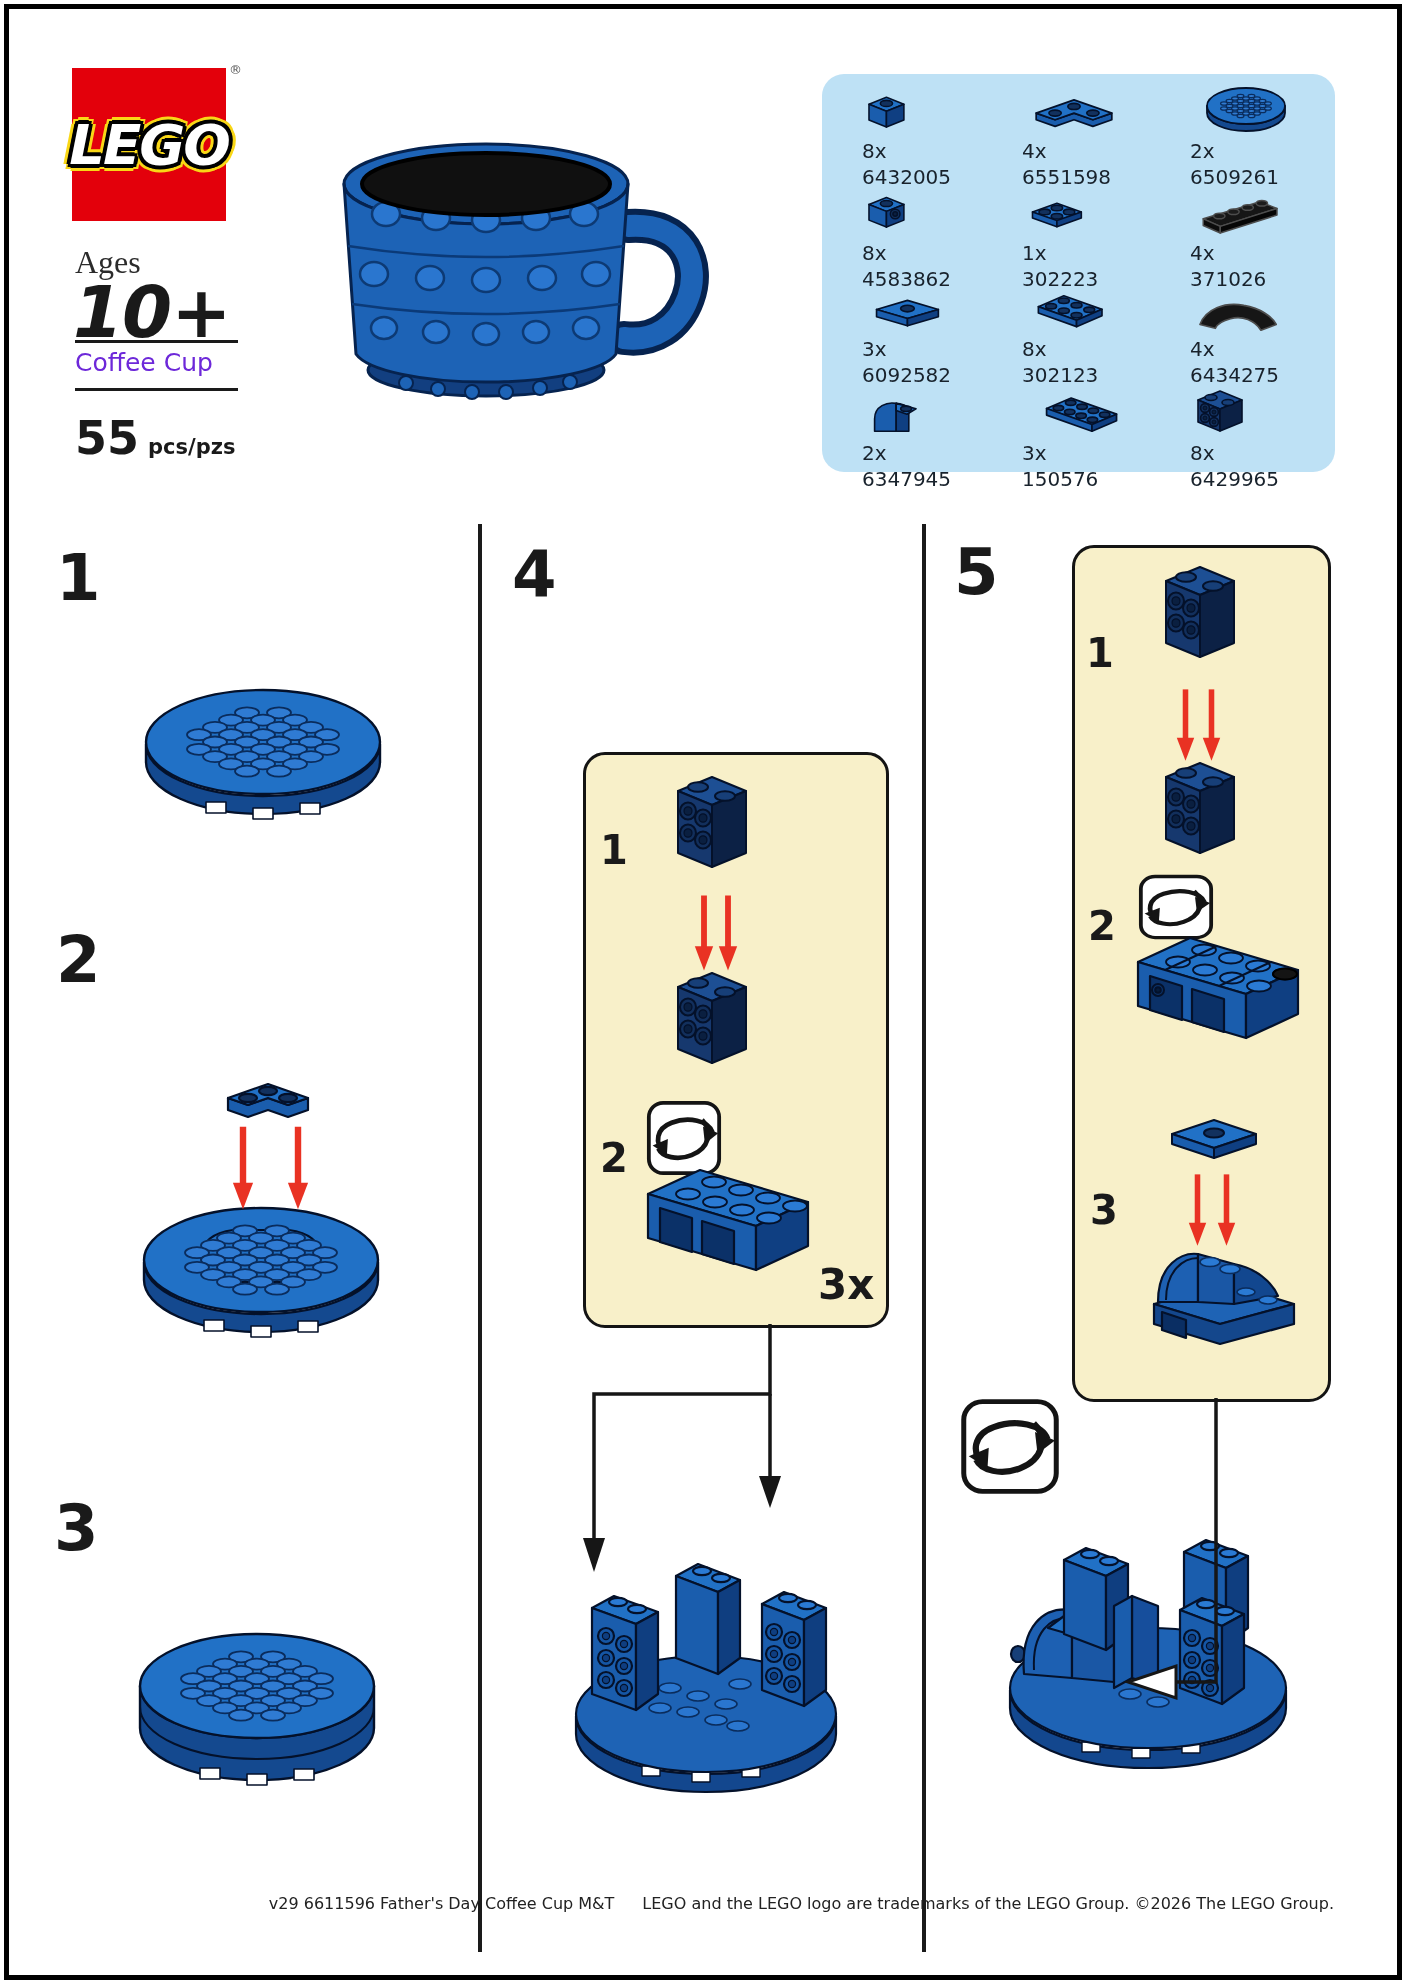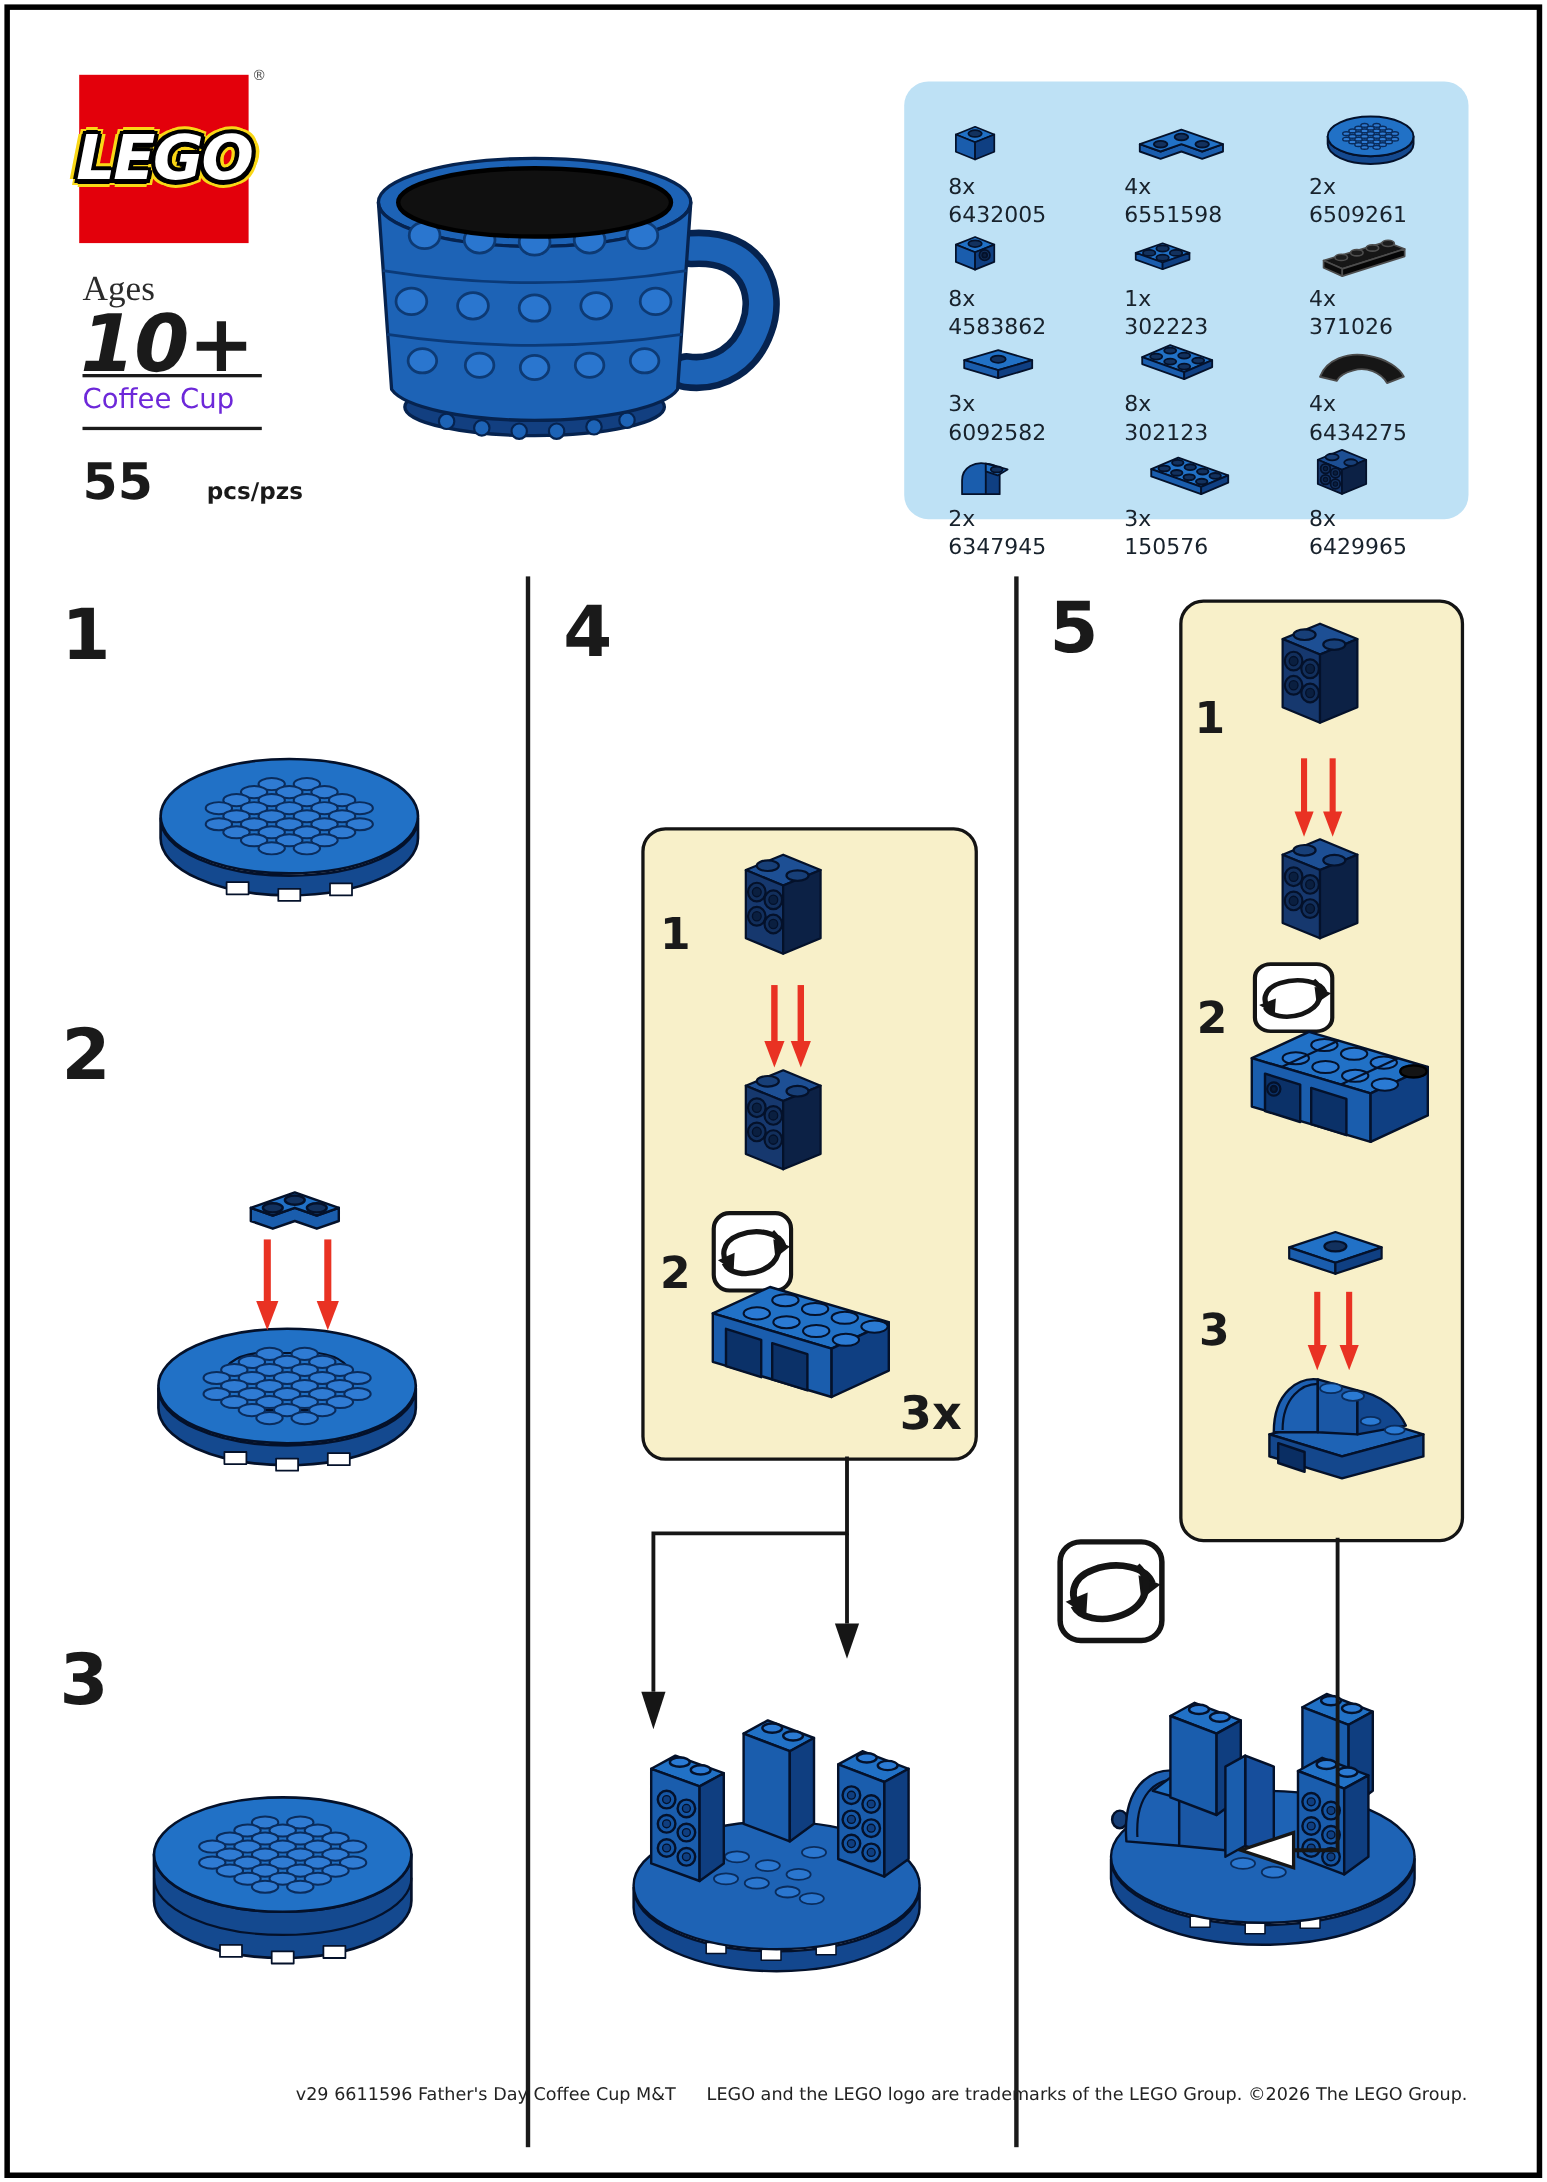--- a/index.html
+++ b/index.html
@@ -14,25 +14,25 @@
       -7px 0 0 #f9d716,7px 0 0 #f9d716,0 -7px 0 #f9d716,0 7px 0 #f9d716,-5px -5px 0 #f9d716,5px -5px 0 #f9d716,-5px 5px 0 #f9d716,5px 5px 0 #f9d716;}
   .logo-reg{position:absolute;right:-16px;top:-6px;font-size:13px;color:#555;}
   .ages{left:75px;top:244px;font-size:32px;color:#2b2b2b;font-family:Liberation Serif, serif;}
   .age-value{left:73px;top:270px;font-size:72px;font-weight:700;letter-spacing:-1px;font-style:italic;}
   .rule{height:3px;background:#1a1a1a;}
   .rule1{left:75px;top:340px;width:163px;}
   .product{left:75px;top:348px;font-size:25px;color:#6d28d9;}
   .rule2{left:75px;top:388px;width:163px;}
   .pieces{left:75px;top:390px;display:flex;align-items:baseline;gap:9px;}
   .pieces .count{font-size:46px;font-weight:700;margin-top:21px;}
-  .pieces .unit{font-size:21px;font-weight:700;margin-left:40px;}
+  .pieces .unit{font-size:21px;font-weight:700;}
   
   .parts-box{left:822px;top:74px;width:513px;height:398px;background:#bee1f5;border-radius:22px;
     display:grid;grid-auto-flow:column;grid-template-rows:repeat(4,1fr);grid-template-columns:160px 168px 1fr;
-    padding:24px 10px 14px 40px;box-sizing:border-box;}
+    padding:6px 10px 14px 40px;box-sizing:border-box;}
   .part-cell{display:flex;flex-direction:column;justify-content:flex-end;}
   .part-cell svg{display:block;margin-bottom:2px;}
   .part-qty,.part-no{font-size:20px;line-height:26px;color:#18222c;}
   
   .divider{width:3.5px;background:#1a1a1a;top:524px;height:1428px;}
   .div1{left:478px;} .div2{left:922px;}
   
   .step-num{font-size:64px;font-weight:700;line-height:1;}
   .sn1{left:56px;top:546px;} .sn2{left:56px;top:928px;} .sn3{left:54px;top:1496px;}
   .sn4{left:512px;top:543px;} .sn5{left:954px;top:540px;}

